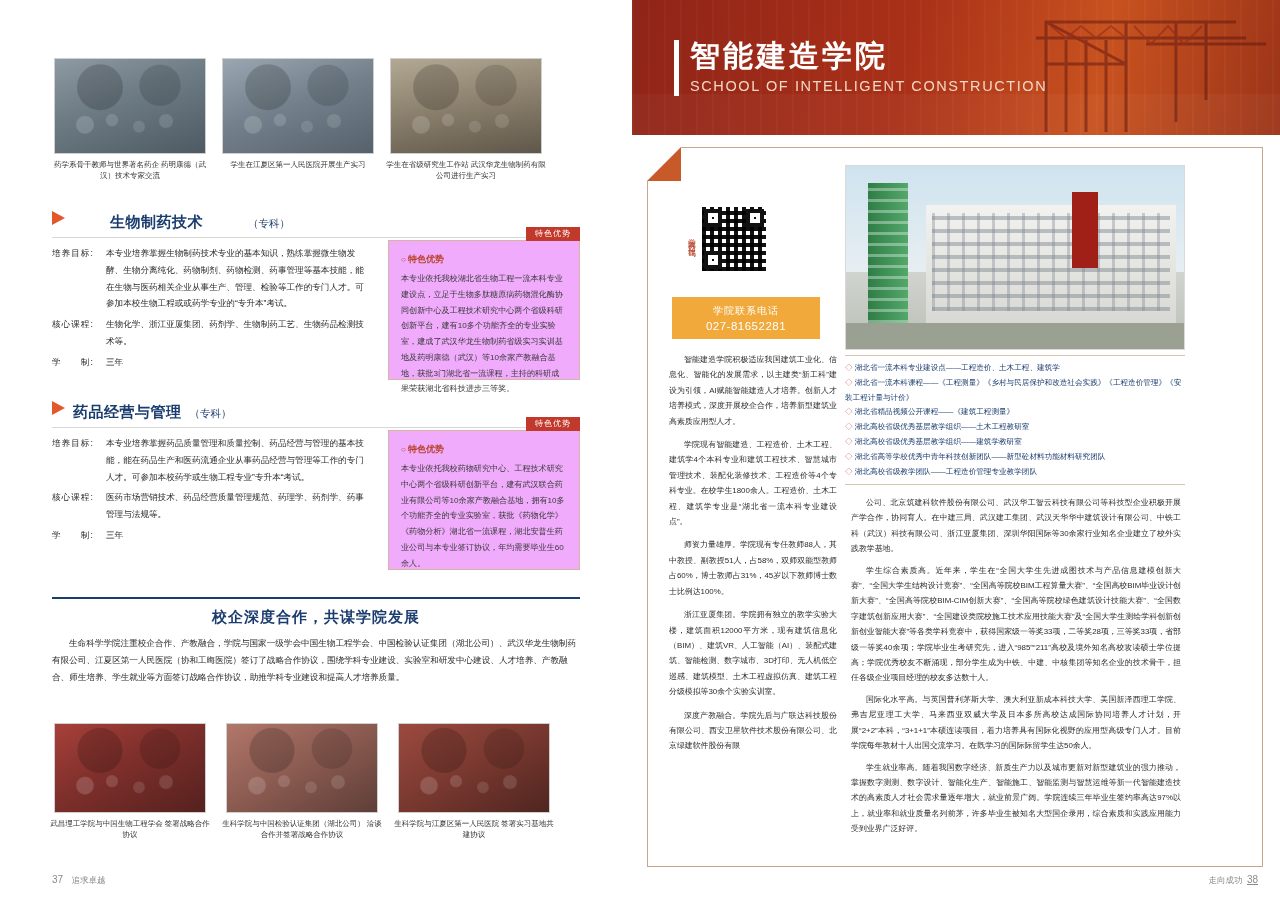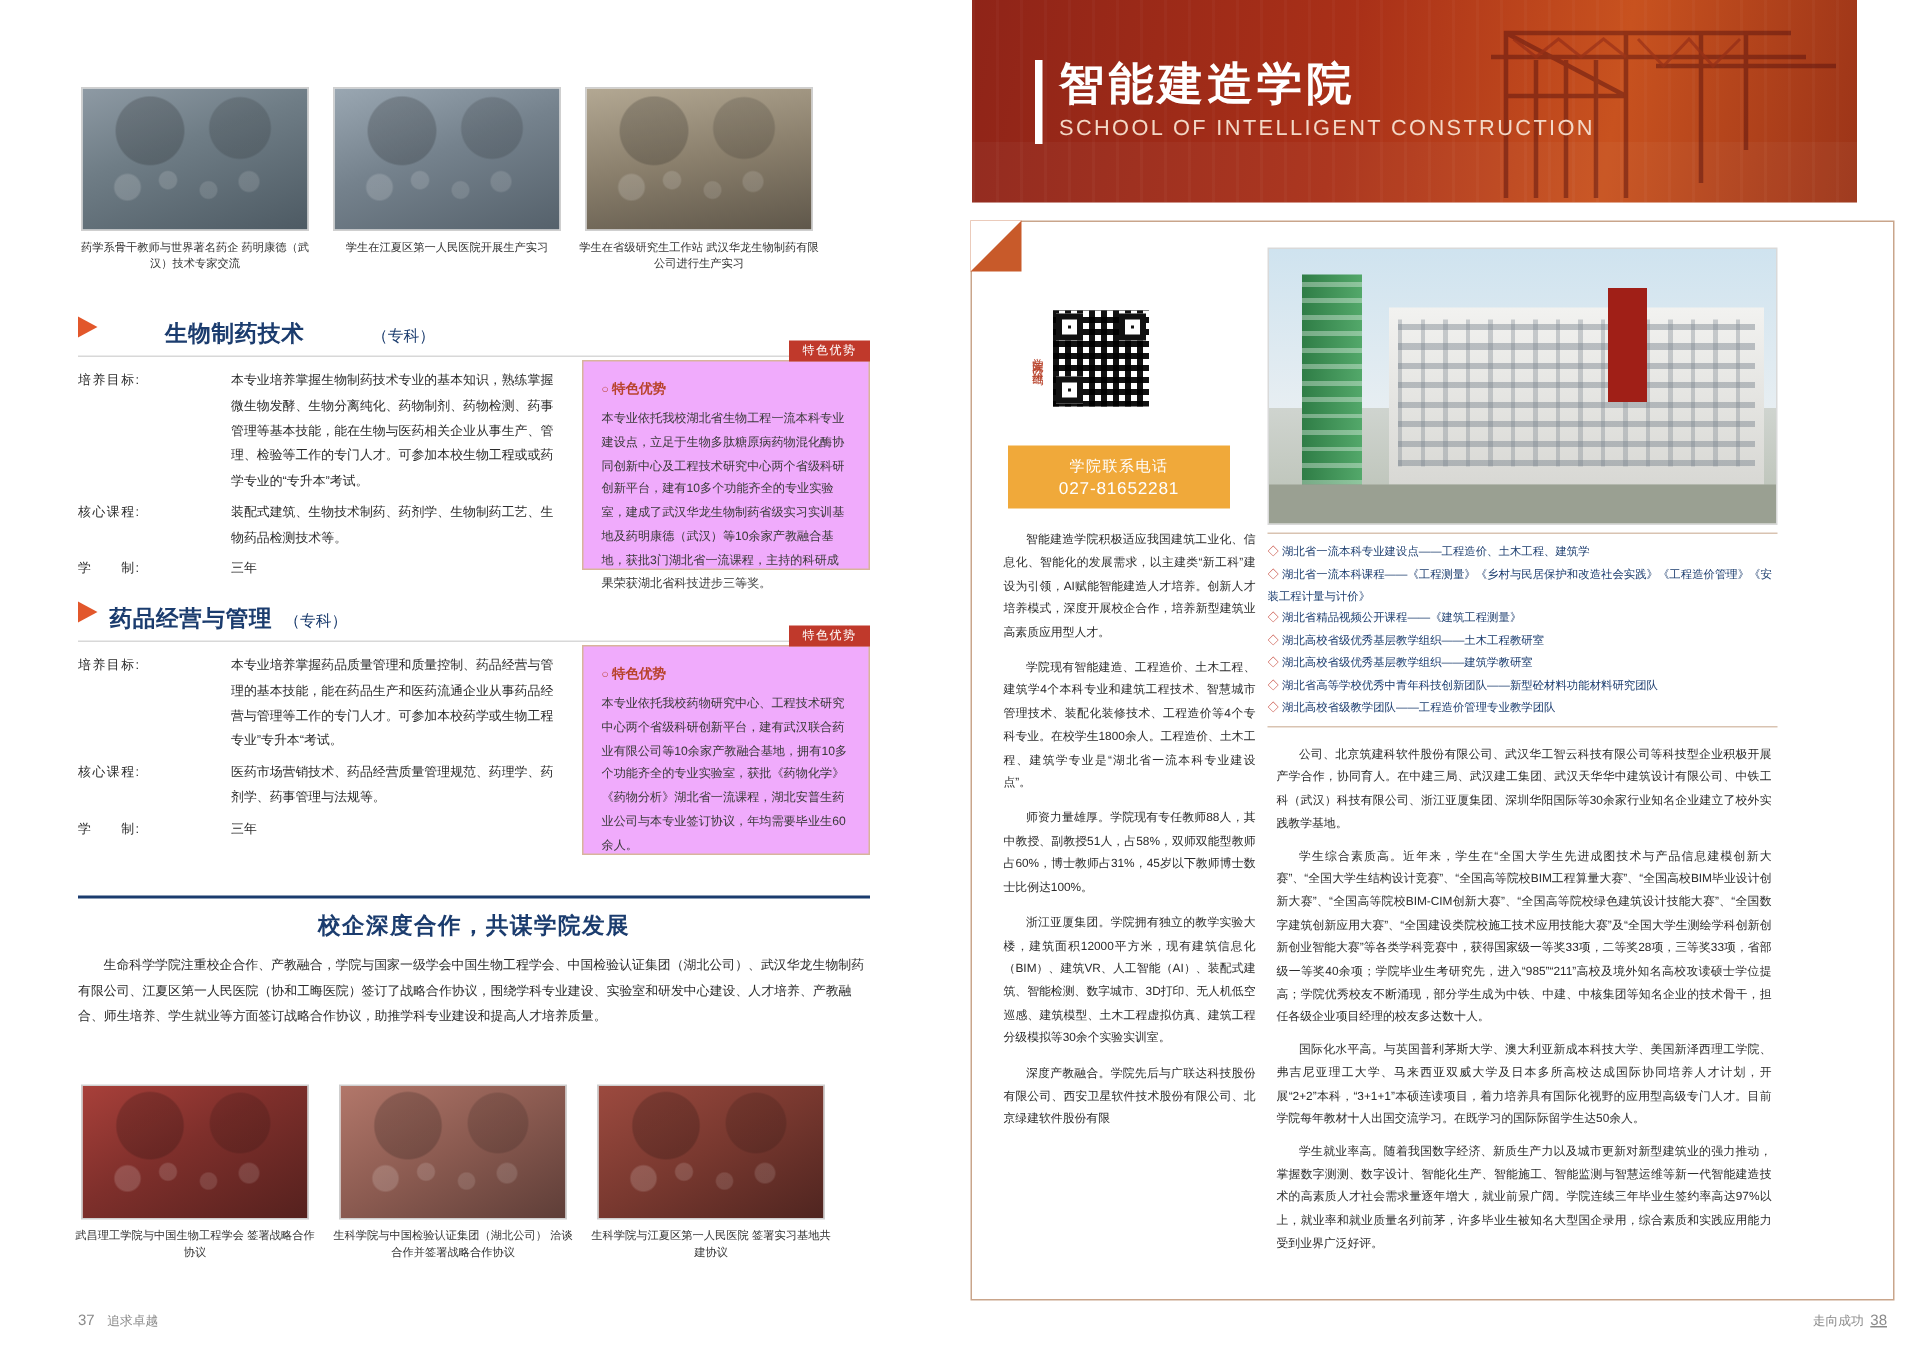--- a/index.html
+++ b/index.html
@@ -44,21 +44,21 @@
   }
 
   .sec-head { position:absolute; display:flex; align-items:baseline; gap:8px; }
   .tri { width:0; height:0; border-left:13px solid #e2572b; border-top:7px solid transparent; border-bottom:7px solid transparent; position:relative; top:-2px;}
   .sec-title { font-size:15px; font-weight:bold; color:#1b3c6e; letter-spacing:.5px; }
   .sec-sub { font-size:10.5px; color:#1b3c6e; }
 
   .rule { position:absolute; height:1px; background:#d8d8d8; }
 
   .body-block { position:absolute; font-size:8.6px; line-height:1.95; color:#2b2b2b; }
-  .bl-row { display:flex;gap:48px; }
+  .bl-row { display:flex; }
   .bl-label { width:54px; flex:0 0 54px; letter-spacing:1px; }
   .bl-text { flex:1; }
 
   .adv-box { position:absolute; border:1px solid #d8b49b; background:#f0abfc; }
   .adv-tab {
     position:absolute; right:-1px; top:-14px; height:14px; padding:0 9px;
     background:#c0392b; color:#fff; font-size:8px; line-height:14px; letter-spacing:1px;
   }
   .adv-title { font-size:9px; color:#b8432c; font-weight:bold; margin:0 0 5px 0; }
   .adv-title:before{ content:"○ "; font-size:8px; }
@@ -66,21 +66,21 @@
 
   .coop-title { position:absolute; width:100%; text-align:center; font-size:15px; font-weight:bold; color:#1b3c6e; letter-spacing:1px;}
   .coop-body { position:absolute; font-size:8.6px; line-height:2.0; color:#2b2b2b; text-indent:17px; }
 
   .page-foot { position:absolute; bottom:18px; font-size:8.5px; color:#8a8a8a; }
   .foot-num { font-size:10px; color:#8a8a8a; }
 
   
   .right-page { position:absolute; left:632px; top:0; width:648px; height:905px; background:#fff; }
 
-  .banner { position:absolute; left:16px; top:0; width:590px; height:135px; overflow:hidden;
+  .banner { position:absolute; left:0; top:0; width:648px; height:135px; overflow:hidden;
             background:linear-gradient(100deg,#8f2418 0%,#a93018 42%,#c8521f 72%,#9c3418 100%); }
   .banner:before{
     content:""; position:absolute; inset:0;
     background:
       linear-gradient(transparent 70%, rgba(255,255,255,.06) 70%),
       repeating-linear-gradient(90deg, rgba(255,255,255,.05) 0 2px, transparent 2px 16px);
     opacity:.6;
   }
   .crane {
     position:absolute; right:14px; top:4px; width:260px; height:128px; opacity:.55;
@@ -161,21 +161,21 @@
     </div>
     <div class="rule" style="left:52px; top:237px; width:528px;"></div>
 
     <div class="body-block" style="left:52px; top:245px; width:320px;">
       <div class="bl-row">
         <div class="bl-label">培养目标:</div>
         <div class="bl-text">本专业培养掌握生物制药技术专业的基本知识，熟练掌握微生物发酵、生物分离纯化、药物制剂、药物检测、药事管理等基本技能，能在生物与医药相关企业从事生产、管理、检验等工作的专门人才。可参加本校生物工程或或药学专业的“专升本”考试。</div>
       </div>
       <div class="bl-row" style="margin-top:4px;">
         <div class="bl-label">核心课程:</div>
-        <div class="bl-text">装配式建筑、生物技术制药、药剂学、生物制药工艺、生物药品检测技术等。</div>
+        <div class="bl-text">生物化学、浙江亚厦集团、药剂学、生物制药工艺、生物药品检测技术等。</div>
       </div>
       <div class="bl-row" style="margin-top:4px;">
         <div class="bl-label">学　　制:</div>
         <div class="bl-text">三年</div>
       </div>
     </div>
 
     <div class="adv-box" style="left:388px; top:240px; width:192px; height:140px; padding:12px 12px 10px 12px;">
       <div class="adv-tab">特色优势</div>
       <div class="adv-title">特色优势</div>

